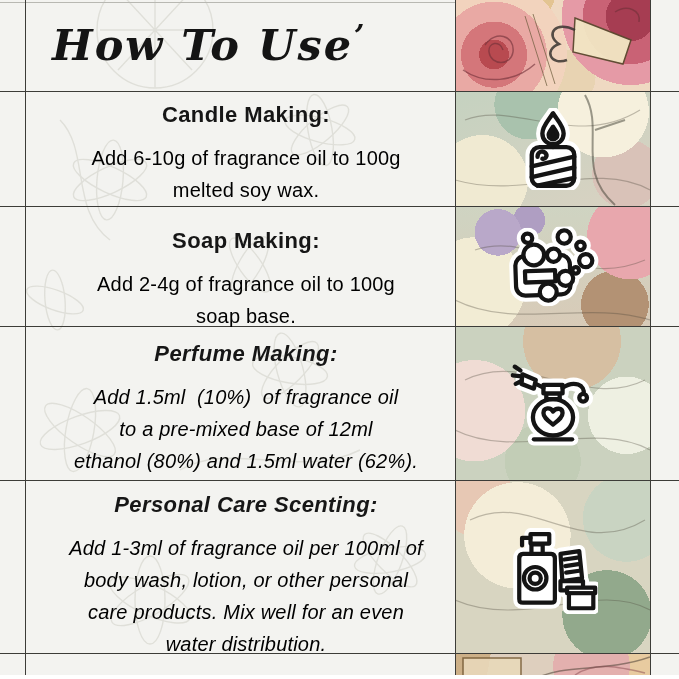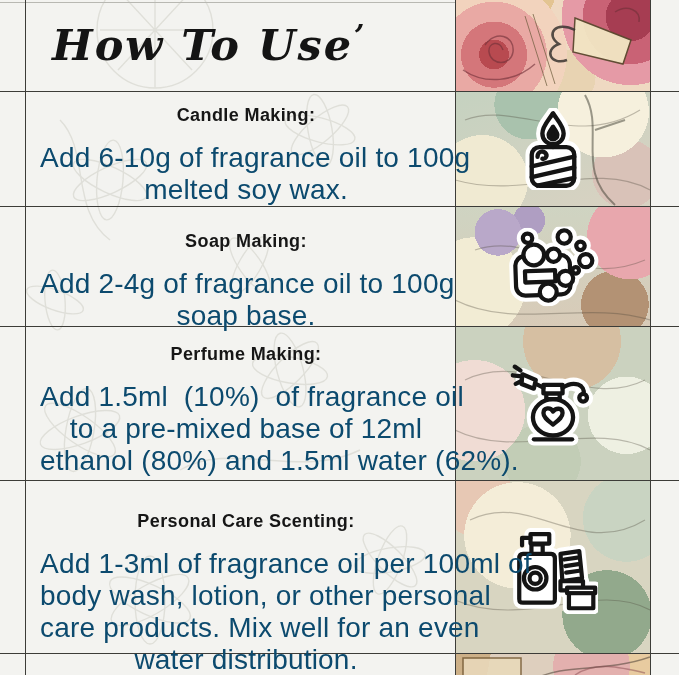--- a/index.html
+++ b/index.html
@@ -11,24 +11,24 @@
   .hline{position:absolute;left:0;width:679px;height:1px;background:#3c3c38;z-index:5;}
   .hline.faint{background:#b8b8b2;width:455px;}
   .vline{position:absolute;top:0;width:1px;height:679px;background:#3c3c38;z-index:5;}
   
   .title{position:absolute;left:52px;top:20px;z-index:6;
     font-family:"DejaVu Serif",serif;font-style:italic;font-weight:700;
     font-size:43px;letter-spacing:2px;color:#141414;white-space:pre;}
   .title .flourish{display:inline-block;position:relative;top:-14px;left:1px;font-size:30px;}
   
   .section{position:absolute;left:40px;width:412px;z-index:6;}
-  .section h2{margin:0 0 14px 0;font-size:18px;line-height:26px;font-weight:700;
+  .section h2{margin:0 0 14px 0;font-size:22px;line-height:26px;font-weight:700;
     letter-spacing:.4px;color:#161616;white-space:pre;}
-  .section .line{font-size:28px;line-height:32px;letter-spacing:.2px;color:#0c4a6e;white-space:pre;}
-  .sec-1{top:102px;} .sec-2{top:228px;} .sec-3{top:341px;} .sec-4{top:508px;}
+  .section .line{font-size:20px;line-height:32px;letter-spacing:.2px;color:#000000;white-space:pre;}
+  .sec-1{top:102px;} .sec-2{top:228px;} .sec-3{top:341px;font-style:italic;} .sec-4{top:492px;font-style:italic;}
   
   .strip{position:absolute;left:455px;top:0;width:195px;height:679px;z-index:1;}
   .cell{position:relative;width:195px;display:flex;align-items:center;justify-content:center;}
   .cell svg.icon{position:relative;z-index:3;}
   .etch{position:absolute;left:0;top:0;z-index:2;pointer-events:none;}
   .art-top{height:91px;background-color:#efd9c2;background-image:
     radial-gradient(circle at 20% 60%, #b84a50 0 9%, #d4767a 9% 20%, #e9a9a4 20% 32%, #f2d3bd 32% 44%, rgba(0,0,0,0) 44%),
     radial-gradient(circle at 90% 18%, #a63d52 0 13%, #c96275 13% 25%, #e59aa6 25% 36%, rgba(0,0,0,0) 36%),
     radial-gradient(circle at 58% 85%, #e8d3b2 0 20%, rgba(0,0,0,0) 20%),
     linear-gradient(115deg, rgba(0,0,0,0) 30%, rgba(217,179,106,.55) 30% 42%, rgba(0,0,0,0) 42%);}

